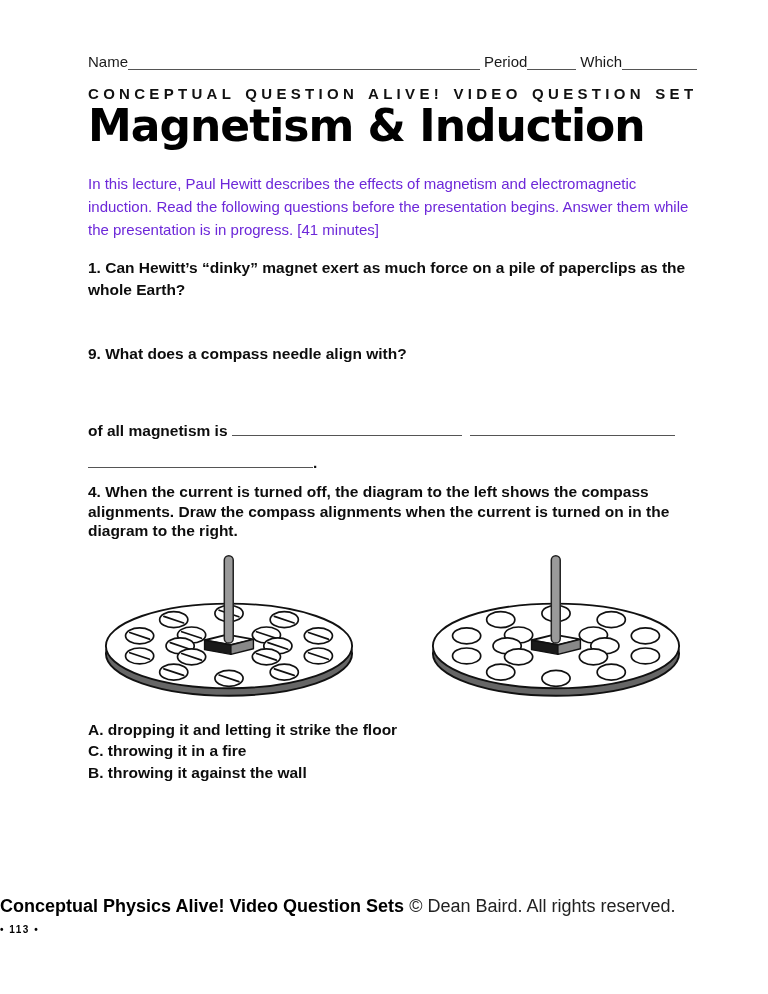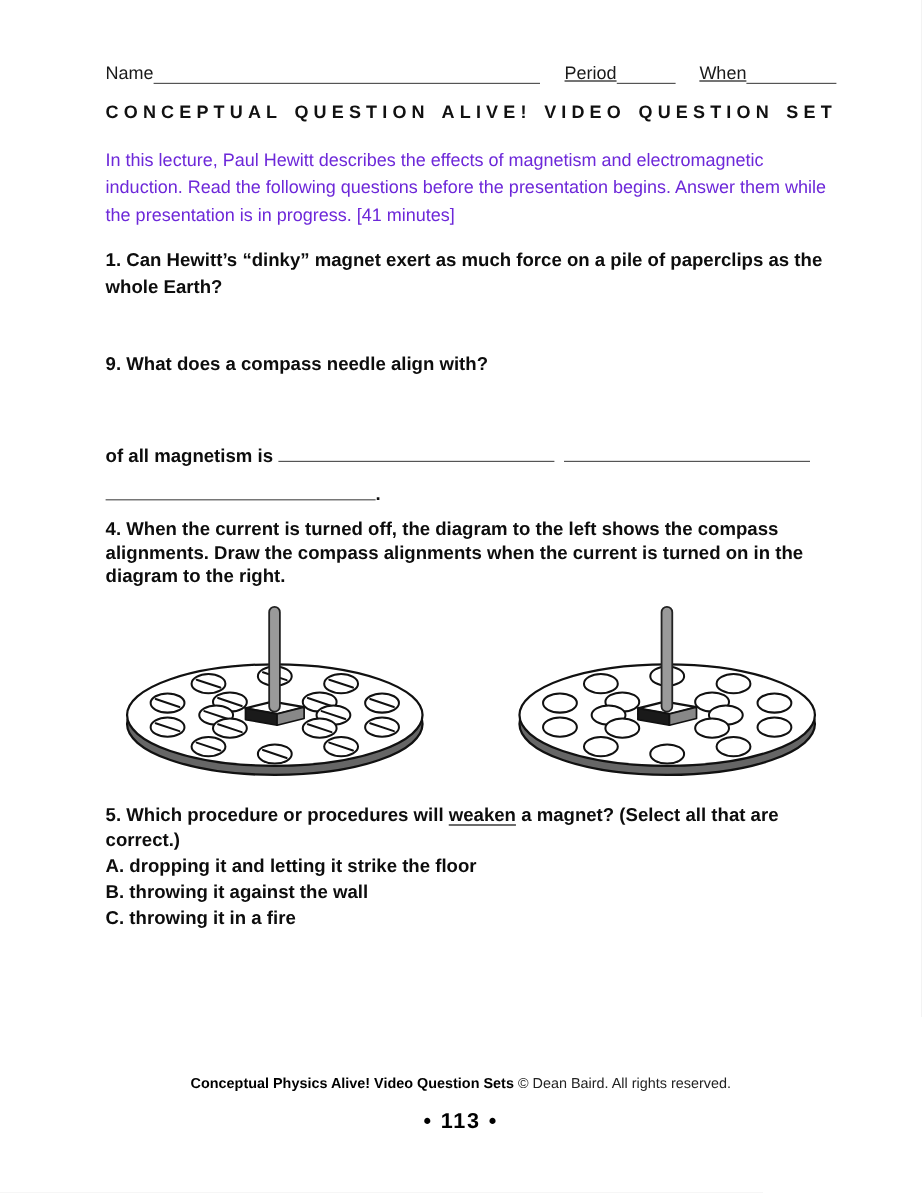--- a/index.html
+++ b/index.html
@@ -10,21 +10,21 @@
   }
   .content{position:absolute;left:88px;top:0;width:609px;}
 
   
   .header-line{display:flex;align-items:flex-end;margin-top:52px;font-size:15px;height:18px;}
   .hl-label{white-space:nowrap;}
   .blank{display:inline-block;border-bottom:1.6px solid #555;height:14px;}
   .hl-fill{flex:1 1 auto;border-bottom:1.6px solid #555;height:14px;}
   .hl-period-line{width:49px;border-bottom:1.6px solid #555;height:14px;}
   .hl-date-line{width:75px;border-bottom:1.6px solid #555;height:14px;}
-  .hl-gap{margin-left:20px;text-decoration:underline;}
+  .hl-gap{margin-left:4px;}
 
   .series-title{
     margin-top:15px;font-size:15px;font-weight:bold;letter-spacing:4.3px;
     word-spacing:2px;white-space:nowrap;color:#111;
   }
   .big-title{
     margin-top:-2px;font-family:"DejaVu Sans",sans-serif;font-weight:bold;
     font-size:44px;line-height:52px;letter-spacing:-1px;color:#000;white-space:nowrap;
   }
   .intro{margin-top:20px;font-size:15px;line-height:23px;color:#6d28d9;}
@@ -38,42 +38,43 @@
   .q3-blank2{width:205px;margin-left:8px;}
   .q3-blank3{width:225px;}
   .q4{margin-top:3px;line-height:19.5px;}
 
   .diagrams{margin-top:10px;display:flex;justify-content:space-between;width:609px;}
   .diagram{width:282px;height:156px;}
 
   .q5{margin-top:12px;line-height:21.5px;}
   .q5 .uline{text-decoration:underline;text-underline-offset:3px;}
 
-  .footer{position:absolute;left:0;right:0;top:896px;text-align:center;font-size:12px;color:#222;}
+  .footer{position:absolute;left:0;right:0;top:896px;text-align:left;font-size:18px;color:#222;}
   .footer .bold{font-weight:bold;color:#000;}
-  .page-number{position:absolute;left:0;right:0;top:924px;text-align:center;
-    font-size:18px;font-weight:bold;letter-spacing:1.5px;color:#000;}
+  .page-number{position:absolute;left:0;right:0;top:924px;
+    font-size:10px;font-weight:bold;letter-spacing:1.5px;color:#000;}
 </style>
 </head>
 <body>
 
 <div class="page">
   <div class="content">
 
     <div class="header-line">
       <span class="hl-label">Name</span>
       <span class="hl-fill"></span>
       <span class="hl-label hl-gap">Period</span>
       <span class="hl-period-line"></span>
-      <span class="hl-label hl-gap">When</span>
+      <span class="hl-label hl-gap">Which</span>
       <span class="hl-date-line"></span>
     </div>
 
     <div class="series-title">CONCEPTUAL QUESTION ALIVE! VIDEO QUESTION SET</div>
 
+    <div class="big-title">Magnetism &amp; Induction</div>
 
     <div class="intro">In this lecture, Paul Hewitt describes the effects of magnetism and electromagnetic induction. Read the following questions before the presentation begins. Answer them while the presentation is in progress. [41 minutes]</div>
 
     <div class="question q1">1. Can Hewitt’s “dinky” magnet exert as much force on a pile of paperclips as the whole Earth?</div>
 
     <div class="question q2">9. What does a compass needle align with?</div>
 
     <div class="question q3">
       <div class="q3-line">
         <span>of all magnetism is</span>
@@ -147,24 +148,23 @@
           <ellipse cx="110.2" cy="112.6" rx="15" ry="8.5" fill="#fff" stroke="#111111" stroke-width="1.8"></ellipse>
           <ellipse cx="189.8" cy="112.6" rx="15" ry="8.5" fill="#fff" stroke="#111111" stroke-width="1.8"></ellipse>
           <polygon points="124,95 148,89 176,94 152,100" fill="#ffffff" stroke="#111111" stroke-width="2" stroke-linejoin="round"></polygon>
           <rect x="145" y="5" width="9.5" height="93" rx="4.7" fill="#9a9a9a" stroke="#222222" stroke-width="1.6"></rect>
           <polygon points="124,95 152,100 152,110 124,105" fill="#1a1a1a" stroke="#111111" stroke-width="1.5" stroke-linejoin="round"></polygon>
           <polygon points="152,100 176,94 176,104 152,110" fill="#888888" stroke="#111111" stroke-width="1.5" stroke-linejoin="round"></polygon>
         </svg>
     </div>
 
     <div class="question q5">
-      <div><span>5. Which procedure or procedures will </span><span class="uline">weaken</span><span> a magnet? (Select all that are correct.)</span></div>
       <div>A. dropping it and letting it strike the floor</div>
+      <div>C. throwing it in a fire</div>
       <div>B. throwing it against the wall</div>
-      <div>C. throwing it in a fire</div>
     </div>
 
   </div>
 
   <div class="footer">
     <span class="bold">Conceptual Physics Alive! Video Question Sets</span><span> © Dean Baird. All rights reserved.</span>
   </div>
   <div class="page-number">• 113 •</div>
 </div>
 

